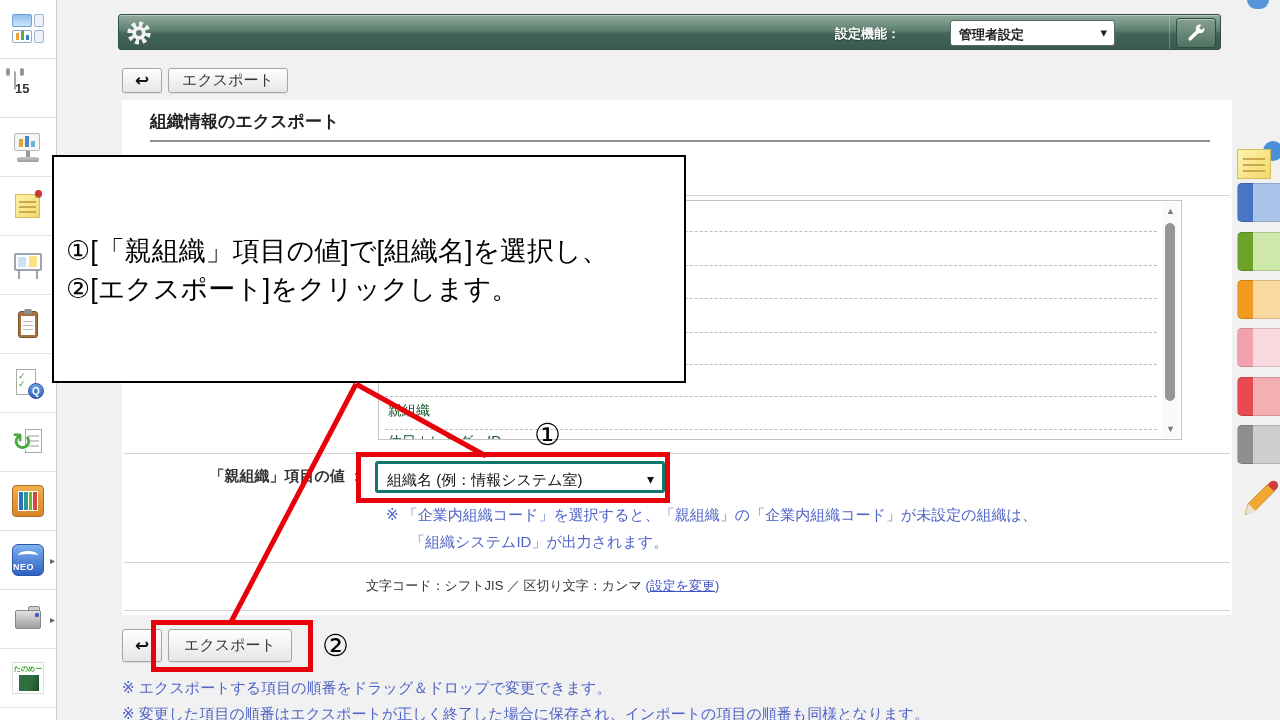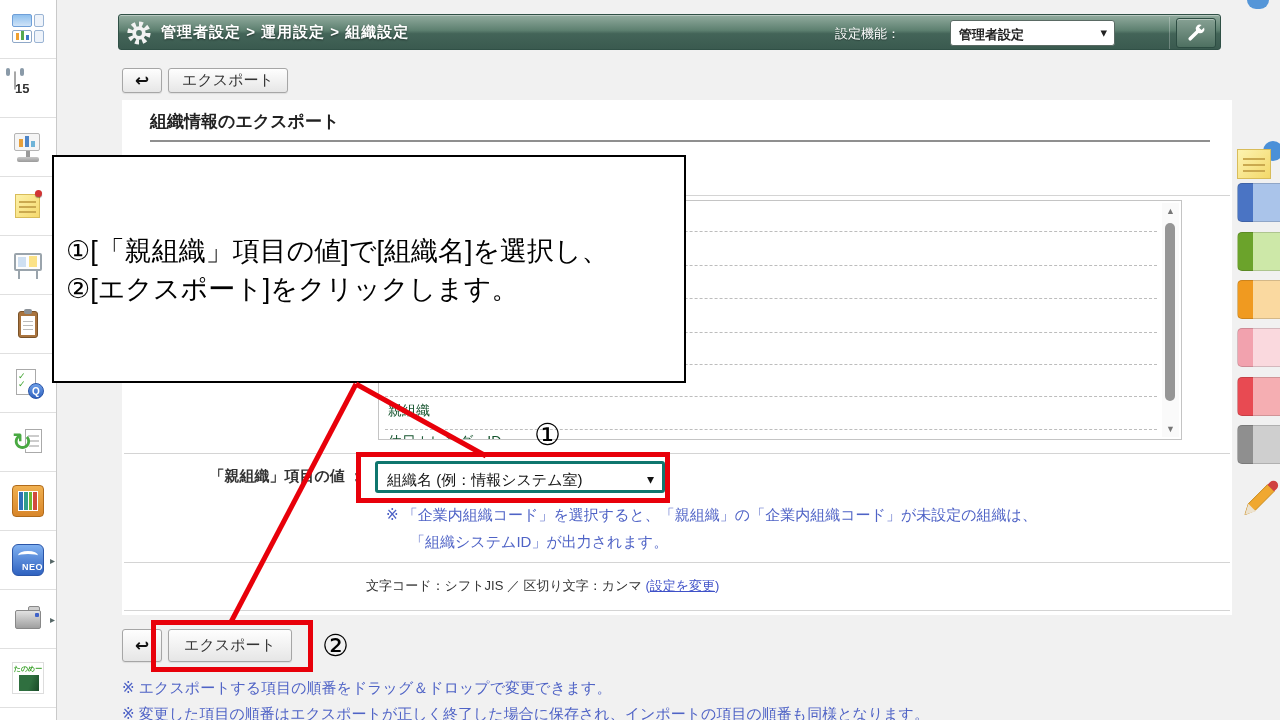--- a/index.html
+++ b/index.html
@@ -61,36 +61,36 @@
   .ic-sync .l1{top:9px} .ic-sync .l2{top:14px} .ic-sync .l3{top:19px}
   .ic-sync .ar { position:absolute; left:0; top:4px; font-size:24px; line-height:24px; font-weight:bold; color:#49a942; text-shadow:0 1px 0 #fff; }
 
   .ic-shelf { background:linear-gradient(#f0b050,#d8862a); border-radius:4px; border:1px solid #b06a1a; }
   .ic-shelf .in { position:absolute; left:5px; top:5px; right:5px; bottom:5px; background:#fff; display:flex; gap:1px; padding:1px; }
   .ic-shelf .in i { flex:1; }
   .ic-shelf .s1{background:#2e6fb8} .ic-shelf .s2{background:#2e9e8b} .ic-shelf .s3{background:#6fb832} .ic-shelf .s4{background:#d24a3e}
 
   .ic-neo { background:linear-gradient(#7fb0f0,#2f62c0); border-radius:6px; border:1px solid #2a55a8; }
   .ic-neo .sw { position:absolute; left:5px; top:6px; width:20px; height:9px; border-top:3px solid #fff; border-radius:50%; }
-  .ic-neo .tx { position:absolute; left:0; right:0; bottom:3px; text-align:right; color:#fff; font-size:9px; font-weight:bold; letter-spacing:.5px; }
+  .ic-neo .tx { position:absolute; left:0; right:0; bottom:3px; text-align:left; color:#fff; font-size:9px; font-weight:bold; letter-spacing:.5px; }
 
   .ic-folder .bd { position:absolute; left:3px; top:7px; width:26px; height:19px; background:linear-gradient(#e2e2e2,#9f9f9f); border:1px solid #888; border-radius:2px; }
   .ic-folder .tab { position:absolute; left:16px; top:3px; width:12px; height:6px; background:#d0d0d0; border:1px solid #888; border-radius:2px 2px 0 0; }
   .ic-folder .dot { position:absolute; left:23px; top:10px; width:4px; height:4px; background:#3f62c8; border-radius:1px; }
 
   .ic-tano { background:#fff; border:1px solid #ddd; }
   .ic-tano .t { position:absolute; top:1px; left:0; right:0; text-align:center; font-size:7px; font-weight:bold; color:#3fa32f; }
   .ic-tano .g { position:absolute; left:6px; top:12px; width:20px; height:16px; background:linear-gradient(110deg,#2f6f3f 55%,#1a4a28); }
 
   
   .appbar { position:absolute; left:118px; top:14px; width:1103px; height:36px; border-radius:3px; border:1px solid #305046;
             background:linear-gradient(#93ac9f,#5d8070 45%,#436458 55%,#3a5a4f); box-shadow:inset 0 1px 0 rgba(255,255,255,.35); z-index:6; }
   .appbar .gear { position:absolute; left:7px; top:5px; }
   .appbar .crumb { position:absolute; left:42px; top:8px; color:#fff; font-size:15px; font-weight:bold; text-shadow:0 1px 2px rgba(0,0,0,.45); letter-spacing:1px; }
-  .appbar .setlab { position:absolute; right:320px; top:10px; color:#fff; font-size:13px; font-weight:normal; text-shadow:0 1px 1px rgba(0,0,0,.4);padding-left:34px; }
+  .appbar .setlab { position:absolute; right:320px; top:10px; color:#fff; font-size:13px; font-weight:bold; text-shadow:0 1px 1px rgba(0,0,0,.4);padding-left:34px; }
   .hselect { position:absolute; right:105px; top:5px; width:165px; height:26px; background:#fff; border:1px solid #5a6a64; border-radius:3px; font-size:13px; font-weight:bold; color:#222; padding:5px 22px 0 8px; }
   .hselect .chev { position:absolute; right:7px; top:4px; font-size:13px; font-weight:bold; color:#222; }
   .wrenchbtn { position:absolute; right:4px; top:3px; width:40px; height:30px; border:1px solid #2c4c42; border-radius:3px;
                background:linear-gradient(#86a093,#4e7061); box-shadow:inset 0 1px 0 rgba(255,255,255,.4); display:flex; align-items:center; justify-content:center; }
   .hsep { position:absolute; right:50px; top:2px; width:1px; height:32px; background:rgba(255,255,255,.25); }
 
   
   .btn { position:absolute; border:1px solid #a6a6a6; border-radius:3px; background:linear-gradient(#fefefe,#e6e6e6); color:#333;
          font-size:15px; display:flex; align-items:center; justify-content:center; box-shadow:0 1px 1px rgba(0,0,0,.08); cursor:pointer; }
   .backbtn { font-size:17px; font-weight:bold; color:#111; }
@@ -256,21 +256,20 @@
   </div>
 
   <div class="appbar">
     <span class="gear">
       <svg width="26" height="26" viewBox="0 0 24 24">
         <circle cx="12" cy="12" r="8.2" fill="none" stroke="#f2f2f2" stroke-width="5" stroke-dasharray="3.4 3.0"></circle>
         <circle cx="12" cy="12" r="6.2" fill="#f2f2f2"></circle>
         <circle cx="12" cy="12" r="2.7" fill="#54776a"></circle>
       </svg>
     </span>
-    <span class="crumb">管理者設定 &gt; 運用設定 &gt; 組織設定</span>
     <span class="setlab">設定機能：</span>
     <div class="hselect">
       <span>管理者設定</span>
       <span class="chev">▾</span>
     </div>
     <span class="hsep"></span>
     <div class="wrenchbtn">
       <svg width="20" height="20" viewBox="0 0 24 24">
         <path fill="#fff" d="M21.7 5.3l-3.1 3.1-3-3 3.1-3.1a5 5 0 0 0-6.6 6.6L3.5 17.5a2.1 2.1 0 0 0 3 3l8.6-8.6a5 5 0 0 0 6.6-6.6z"></path>
       </svg>

